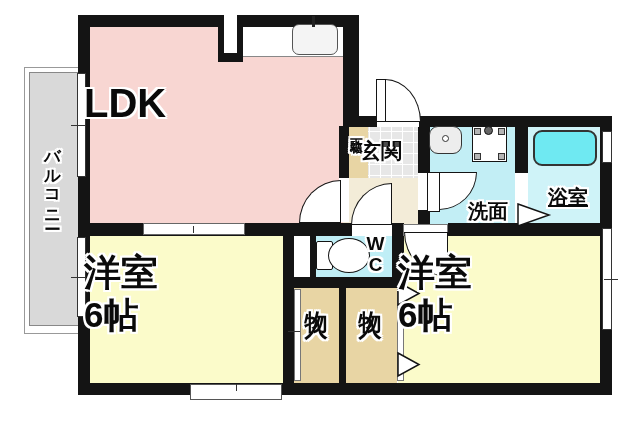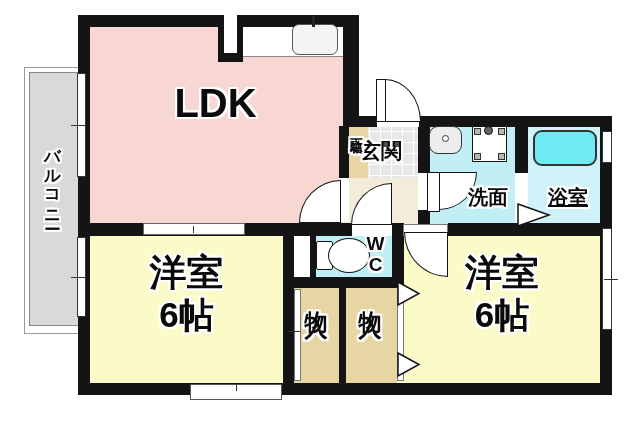--- a/index.html
+++ b/index.html
@@ -11,21 +11,21 @@
   .win{position:absolute;background:#ffffff;border:1px solid #333;box-sizing:border-box;}
   .tick{position:absolute;background:#333;}
   .arc{position:absolute;background:#ffffff;border:1.5px solid #141414;box-sizing:border-box;}
   .leaf{position:absolute;background:#ffffff;border:1.5px solid #141414;box-sizing:border-box;}
   .fix{position:absolute;box-sizing:border-box;}
   .lbl{position:absolute;font-weight:bold;color:#0a0a0a;white-space:nowrap;line-height:1.15;
        text-shadow:-2px 0 0 #fff,2px 0 0 #fff,0 -2px 0 #fff,0 2px 0 #fff,
                    -2px -2px 0 #fff,2px 2px 0 #fff,-2px 2px 0 #fff,2px -2px 0 #fff;}
   .vert{writing-mode:vertical-rl;}
   .upright{text-orientation:upright;}
-  .ctr{text-align:center;}
+  .ctr{text-align:left;}
   .tiles{background-color:#e7e7e7;
          background-image:linear-gradient(#ffffff 1px,transparent 1px),
                           linear-gradient(90deg,#ffffff 1px,transparent 1px);
          background-size:11px 11px;}
 </style>
 </head>
 <body>
 
 <div class="plan">
 
@@ -146,21 +146,21 @@
 
   <div class="lbl ctr" style="left:398px;top:252px;width:208px;font-size:37px;">
     <div>洋室</div>
     <div style="font-size:35px;">6帖</div>
   </div>
 
   <div class="lbl" style="left:360px;top:139px;font-size:21px;">玄関</div>
 
   <div class="lbl vert" style="left:349px;top:129px;font-size:12.5px;letter-spacing:1px;">下駄箱</div>
 
-  <div class="lbl" style="left:468px;top:186px;font-size:20px;">洗面</div>
+  <div class="lbl" style="left:468px;top:200px;font-size:20px;">洗面</div>
 
   <div class="lbl" style="left:548px;top:186px;font-size:20px;text-decoration:underline;">浴室</div>
 
   <div class="lbl vert upright" style="left:366px;top:233px;font-size:19px;line-height:1;">WC</div>
 
   <div class="lbl vert" style="left:303px;top:293px;font-size:23px;letter-spacing:4px;">物入</div>
 
   <div class="lbl vert" style="left:357px;top:293px;font-size:23px;letter-spacing:4px;">物入</div>
 
   <div class="lbl vert" style="left:43px;top:137px;font-size:16.5px;letter-spacing:2px;">バルコニー</div>

